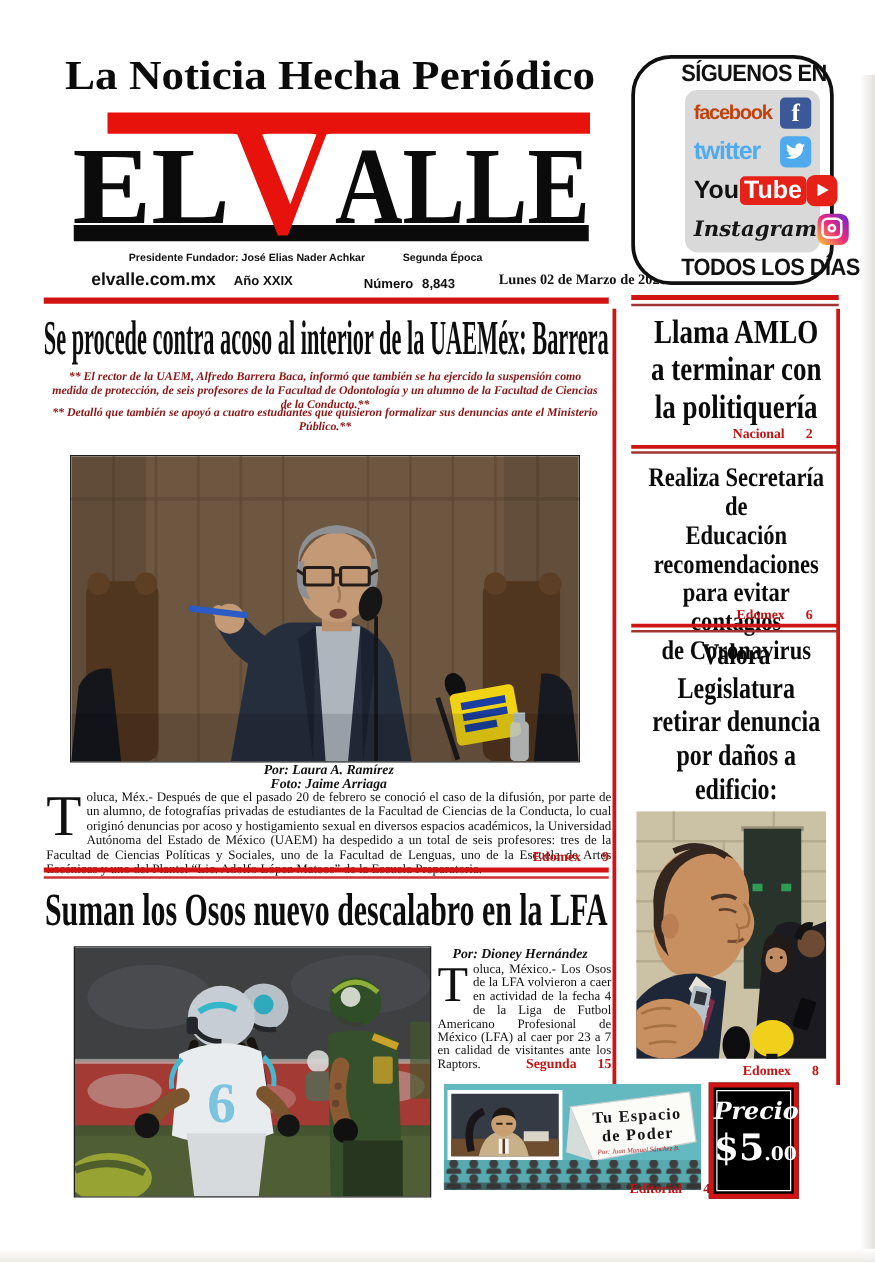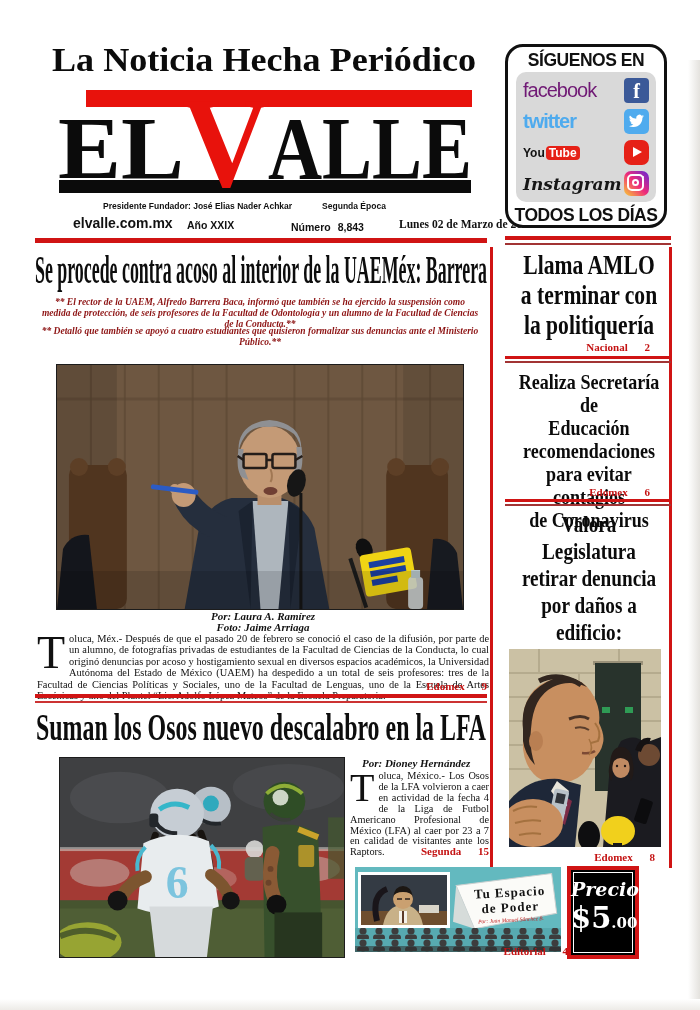--- a/index.html
+++ b/index.html
@@ -15,30 +15,30 @@
            font:bold 8.5px "Liberation Sans",sans-serif;white-space:nowrap;}
   #website{left:73px;top:215px;font:bold 14px "Liberation Sans",sans-serif;}
   #anio{left:187px;top:219px;font:bold 10.5px "Liberation Sans",sans-serif;}
   #numero{left:291px;top:221px;font:bold 10.5px "Liberation Sans",sans-serif;}
   #numero .num{margin-left:7px;}
   #fecha{left:399px;top:218px;font:bold 11.5px "Liberation Serif",serif;}
   #mainrule{left:35px;top:238px;width:452px;height:5px;background:#d01414;}
 
   
   #social{left:505px;top:44px;width:162px;height:184px;border:3px solid #101010;
-          border-radius:18px;background:#fff;text-align:center;box-sizing:border-box;
-          font-family:"Liberation Sans",sans-serif;}
+          border-radius:32px;background:#fff;text-align:center;box-sizing:border-box;
+          font-family:"Liberation Sans",sans-serif;padding-left:32px;}
   #social .hdr,#social .ftr{font-weight:bold;font-size:19px;letter-spacing:-0.5px;
           transform:scaleX(.92);white-space:nowrap;}
   #social .hdr{margin-top:2px;}
   #social .inner{margin:1px 8px 2px;background:#d9d9d9;border-radius:10px;padding:3px 7px;}
   .srow{display:flex;align-items:center;justify-content:space-between;height:31px;}
-  .wm-fb{font-weight:normal;font-size:20px;color:#701a75;letter-spacing:-1px;}
+  .wm-fb{font-weight:bold;font-size:16px;color:#c2410c;letter-spacing:-1px;}
   .wm-tw{font-weight:bold;font-size:20px;color:#4fabee;letter-spacing:-1px;}
-  .wm-yt{font-weight:bold;font-size:12px;color:#111;display:flex;align-items:center;}
+  .wm-yt{font-weight:bold;font-size:20px;color:#111;display:flex;align-items:center;}
   .wm-yt .tube{background:#e62117;color:#fff;border-radius:4px;padding:0 3px;margin-left:1px;}
   .wm-ig{font-family:"DejaVu Serif",serif;font-style:italic;font-weight:bold;font-size:17px;color:#161616;}
   .sicon{width:25px;height:25px;position:relative;flex:none;}
   .i-fb{background:#3b5998;border-radius:4px;color:#fff;font:bold 20px "Liberation Serif",serif;
         display:flex;align-items:flex-end;justify-content:center;line-height:24px;}
   .i-tw{background:#4fabee;border-radius:5px;display:flex;align-items:center;justify-content:center;}
   .i-yt{background:#e62117;border-radius:7px;}
   .i-yt::after{content:"";position:absolute;left:9px;top:7px;border-left:9px solid #fff;
         border-top:5.5px solid transparent;border-bottom:5.5px solid transparent;}
   .i-ig{border-radius:7px;background:linear-gradient(45deg,#f9ce34,#ee2a7b,#6228d7);}

